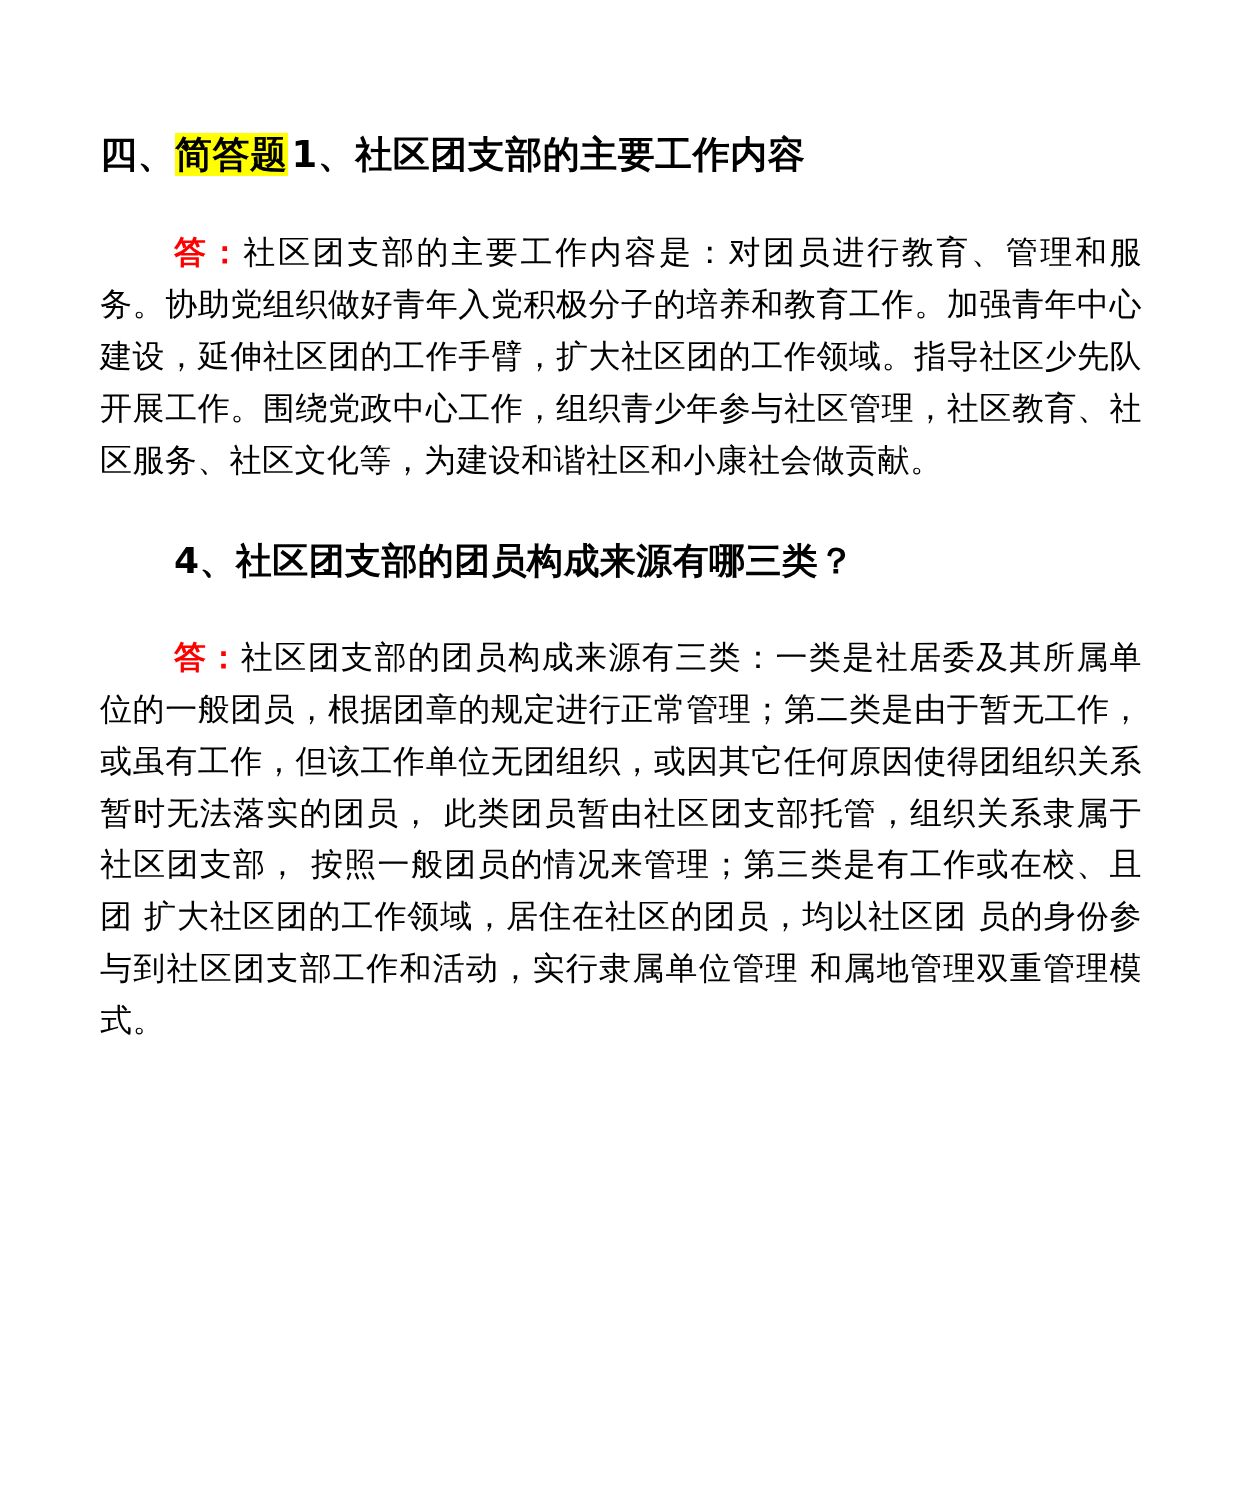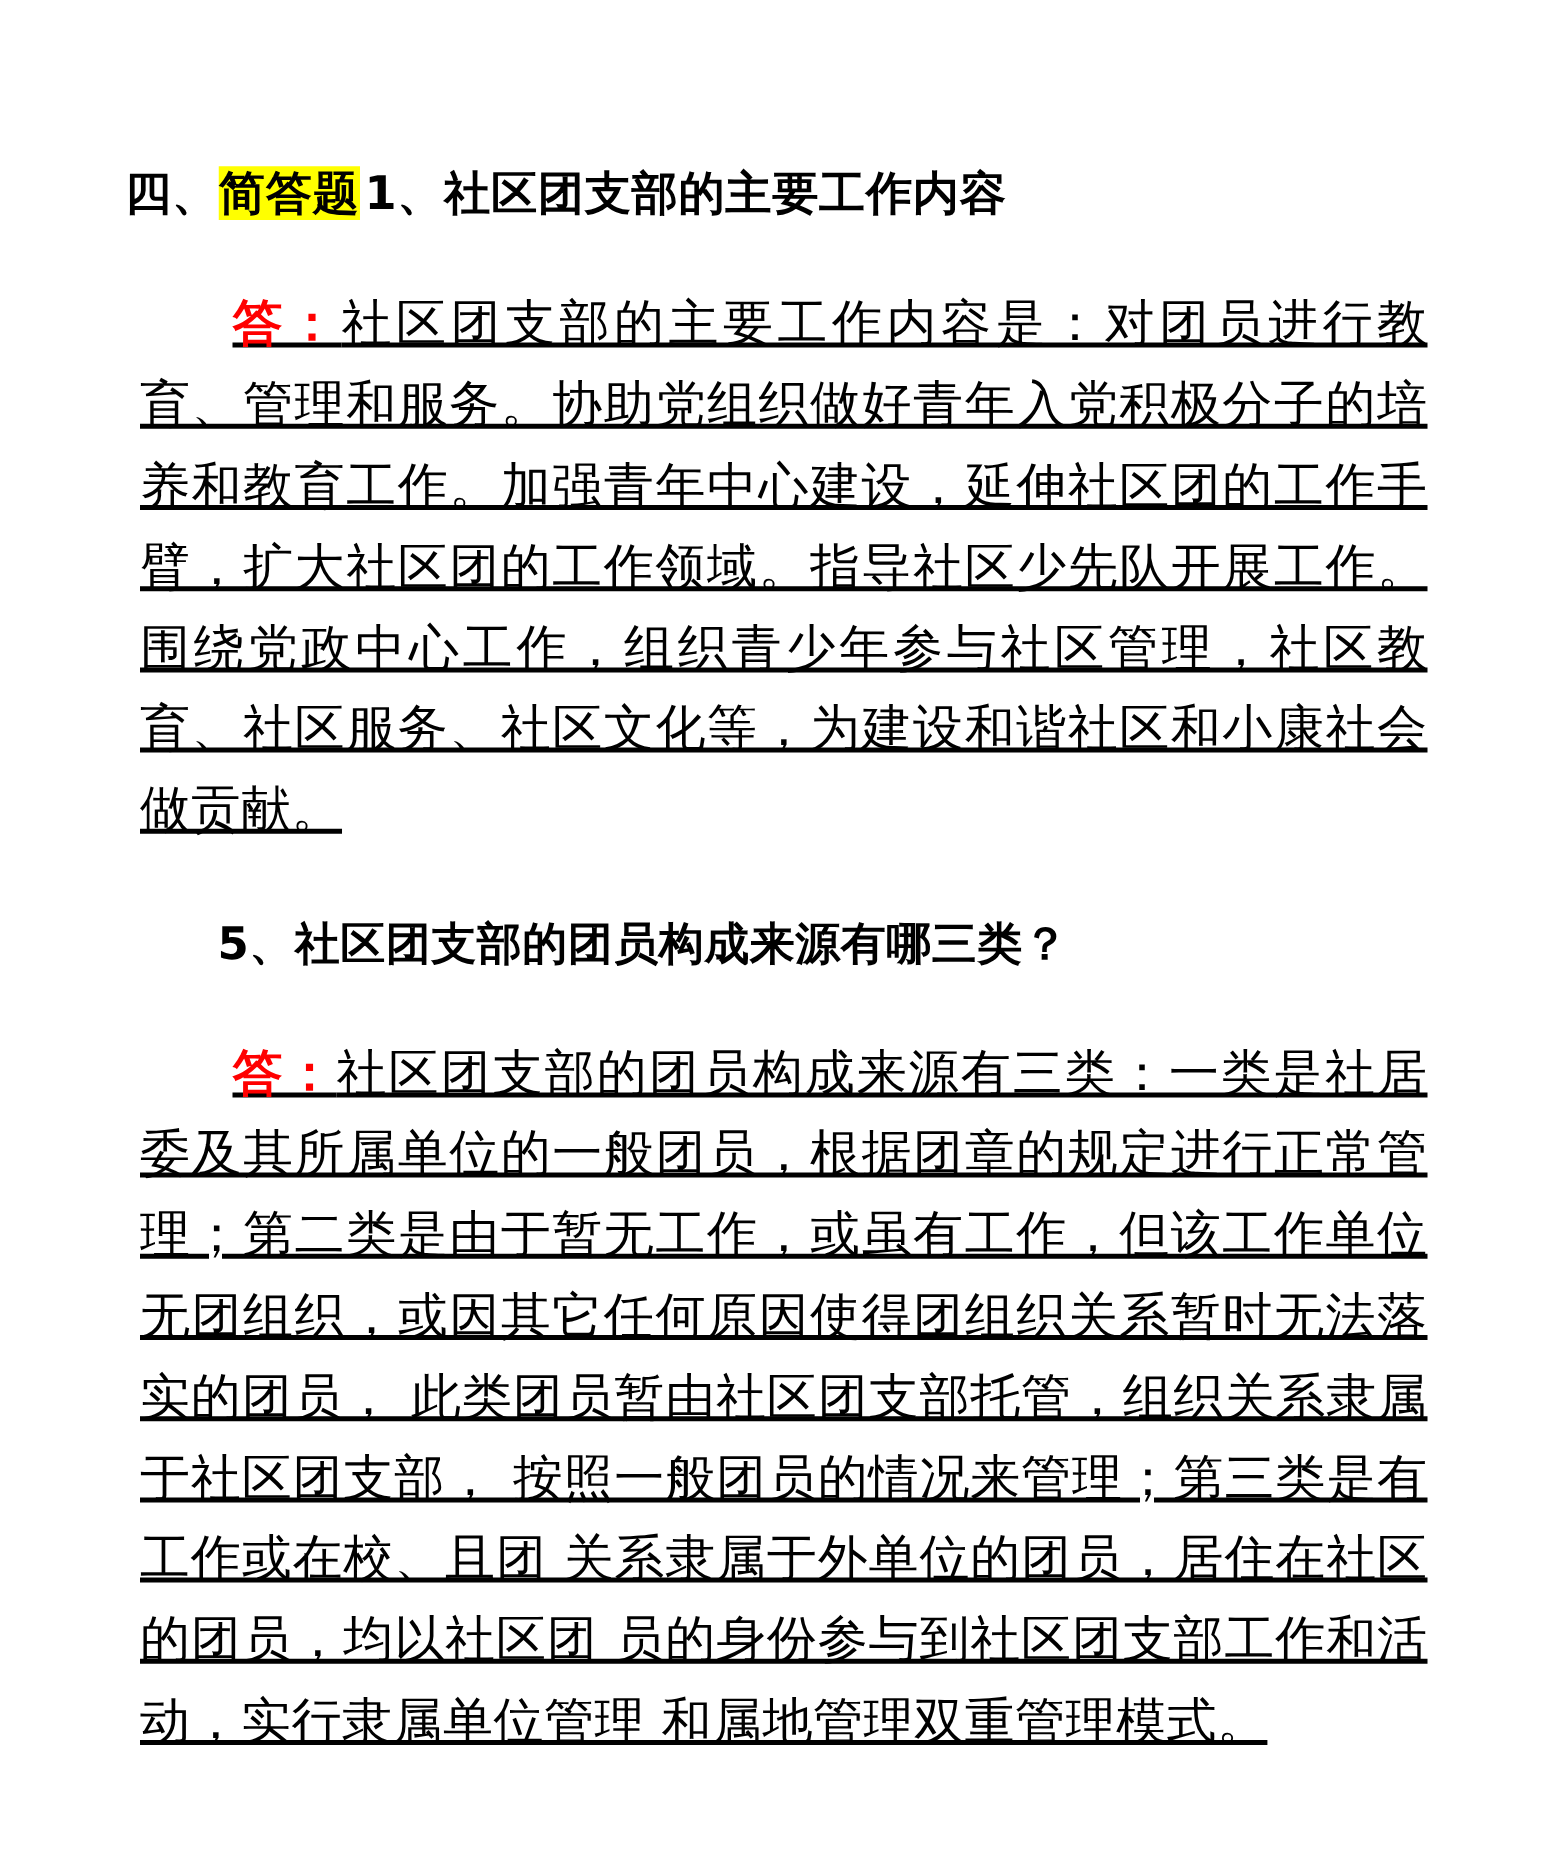--- a/index.html
+++ b/index.html
@@ -33,27 +33,26 @@
     margin-left: 4px;
   }
   .hl {
     background: #ffff00;
   }
   .q-heading .second-line {
     display: block;
     margin-left: 78px;
   }
   .para {
-    font-size: 40px;
+    font-size: 32px;
     line-height: 1.62;
     letter-spacing: 0.4px;
-    margin: 44px 0 0 12px;
+    margin: 44px 0 0 0;
     text-align: justify;
     text-justify: inter-ideograph;
-    text-decoration: underline;
   }
   .para.answer {
     text-indent: 74px;
   }
   .ans-label {
     color: #ff0000;
     font-weight: bold;
   }
   .q-sub {
     font-size: 36px;
@@ -76,19 +75,19 @@
 <div class="page">
 
   <div class="q-heading">
     <span>四、</span><span class="hl">简答题</span><span class="lead">1、社区团支部的主要工作内容</span>
   </div>
 
   <p class="para answer body-text">
     <span class="ans-label">答：</span><span>社区团支部的主要工作内容是：对团员进行教育、管理和服务。协助党组织做好青年入党积极分子的培养和教育工作。加强青年中心建设，延伸社区团的工作手臂，扩大社区团的工作领域。指导社区少先队开展工作。围绕党政中心工作，组织青少年参与社区管理，社区教育、社区服务、社区文化等，为建设和谐社区和小康社会做贡献。</span>
   </p>
 
-  <p class="q-sub">5、社区团支部的团员构成来源有哪三类？</p>
+  <p class="q-sub">4、社区团支部的团员构成来源有哪三类？</p>
 
   <p class="para answer body-text tight">
-    <span class="ans-label">答：</span><span>社区团支部的团员构成来源有三类：一类是社居委及其所属单位的一般团员，根据团章的规定进行正常管理；第二类是由于暂无工作，或虽有工作，但该工作单位无团组织，或因其它任何原因使得团组织关系暂时无法落实的团员， 此类团员暂由社区团支部托管，组织关系隶属于社区团支部， 按照一般团员的情况来管理；第三类是有工作或在校、且团 关系隶属于外单位的团员，居住在社区的团员，均以社区团 员的身份参与到社区团支部工作和活动，实行隶属单位管理 和属地管理双重管理模式。</span>
+    <span class="ans-label">答：</span><span>社区团支部的团员构成来源有三类：一类是社居委及其所属单位的一般团员，根据团章的规定进行正常管理；第二类是由于暂无工作，或虽有工作，但该工作单位无团组织，或因其它任何原因使得团组织关系暂时无法落实的团员， 此类团员暂由社区团支部托管，组织关系隶属于社区团支部， 按照一般团员的情况来管理；第三类是有工作或在校、且团 扩大社区团的工作领域，居住在社区的团员，均以社区团 员的身份参与到社区团支部工作和活动，实行隶属单位管理 和属地管理双重管理模式。</span>
   </p>
 
 </div>
 
 </body></html>

